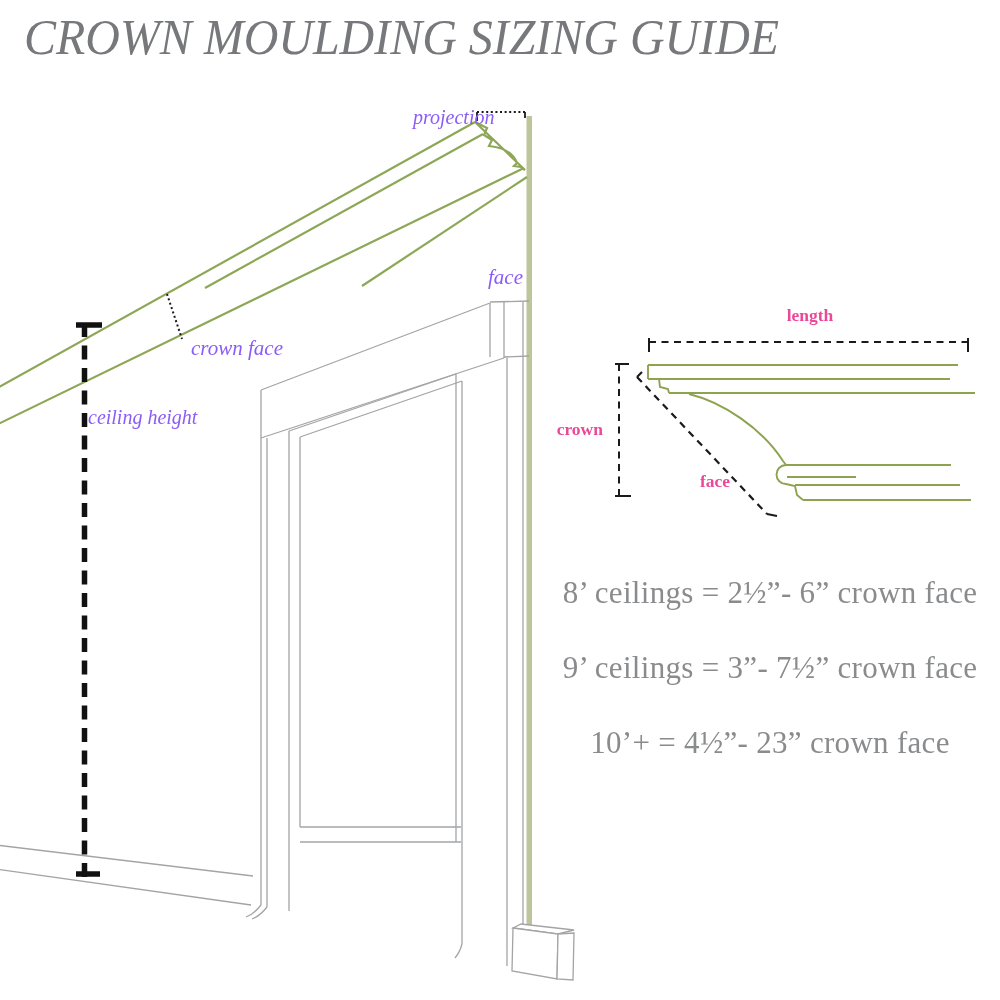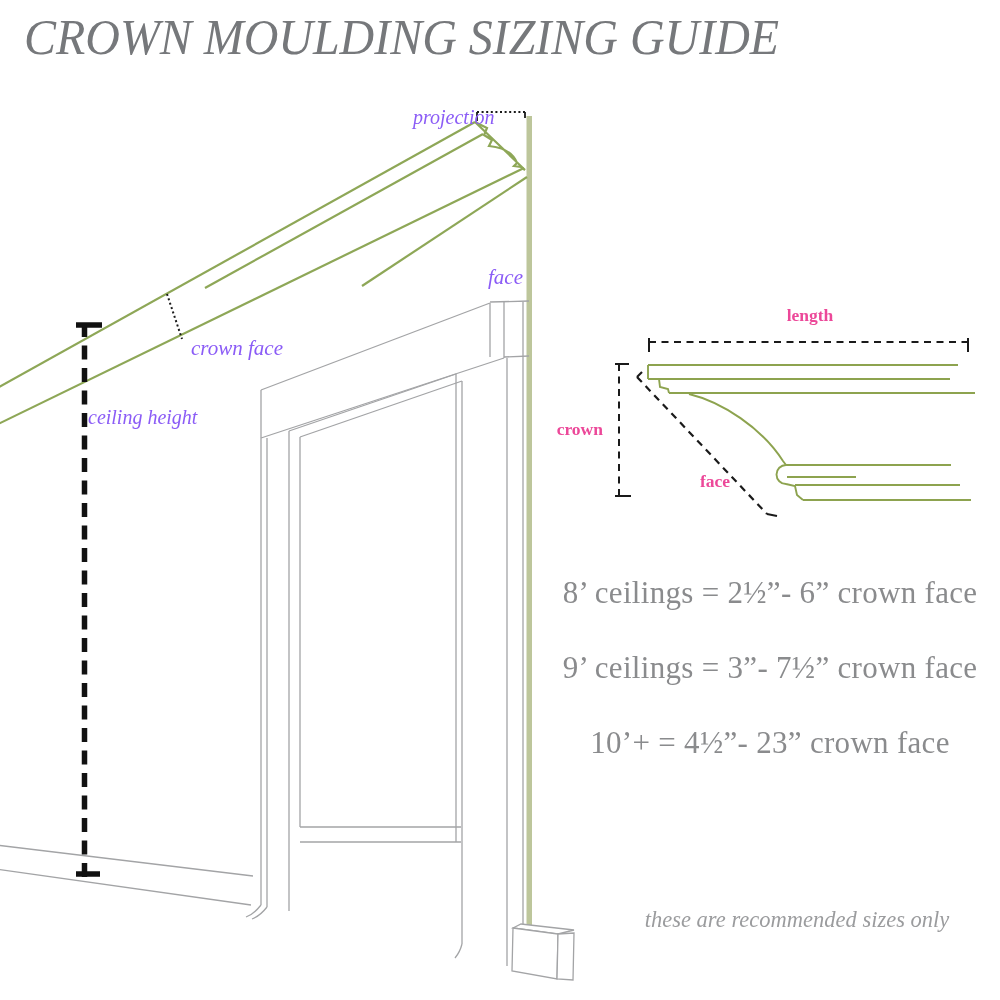--- a/index.html
+++ b/index.html
@@ -166,14 +166,13 @@
   <div class="glbl glbl-length">length</div>
   <div class="glbl glbl-height">crown</div>
   <div class="glbl glbl-face">face</div>
 
   <div class="rules">
     <div class="rule rule-0">8’ ceilings = 2½”- 6” crown face</div>
     <div class="rule rule-1">9’ ceilings = 3”- 7½” crown face</div>
     <div class="rule rule-2">10’+ = 4½”- 23” crown face</div>
   </div>
 
-  <div class="footnote">these are recommended sizes only</div>
 </div>
 
 </body></html>

